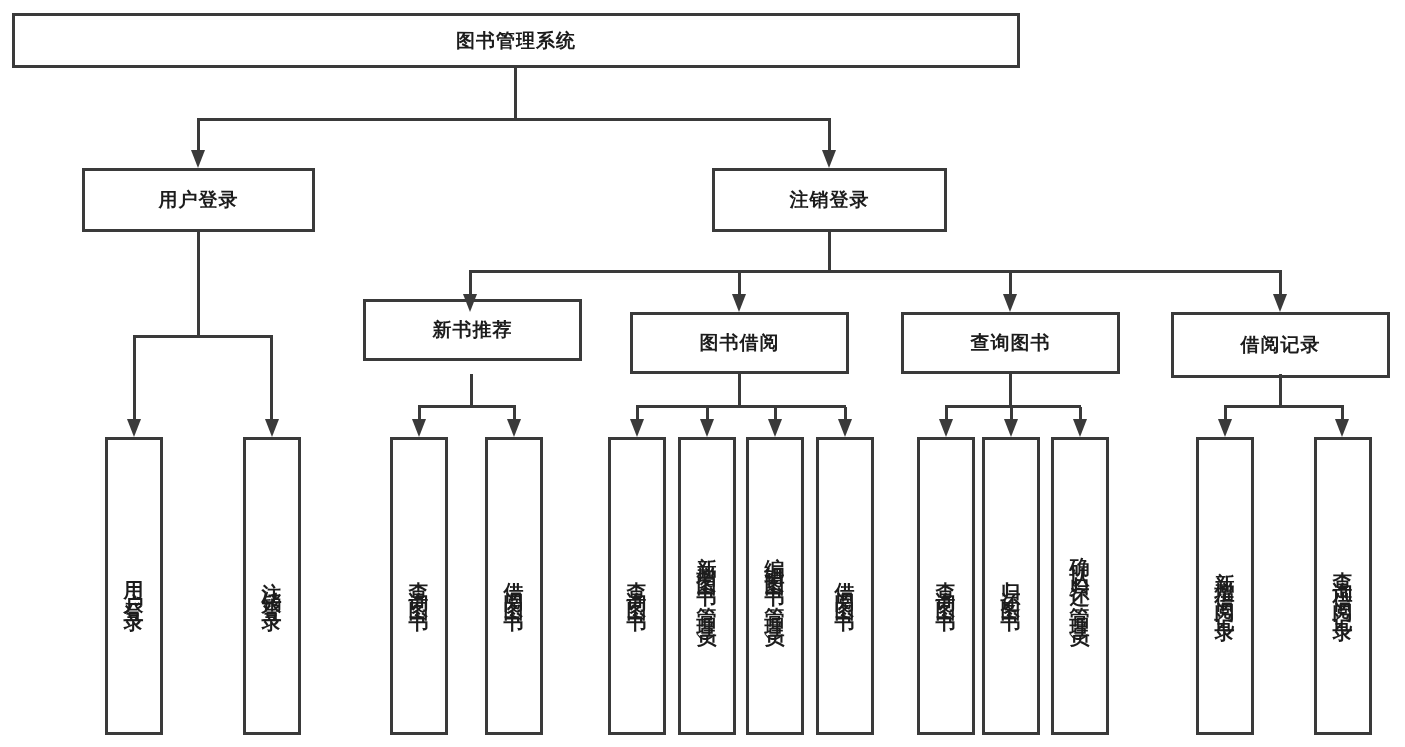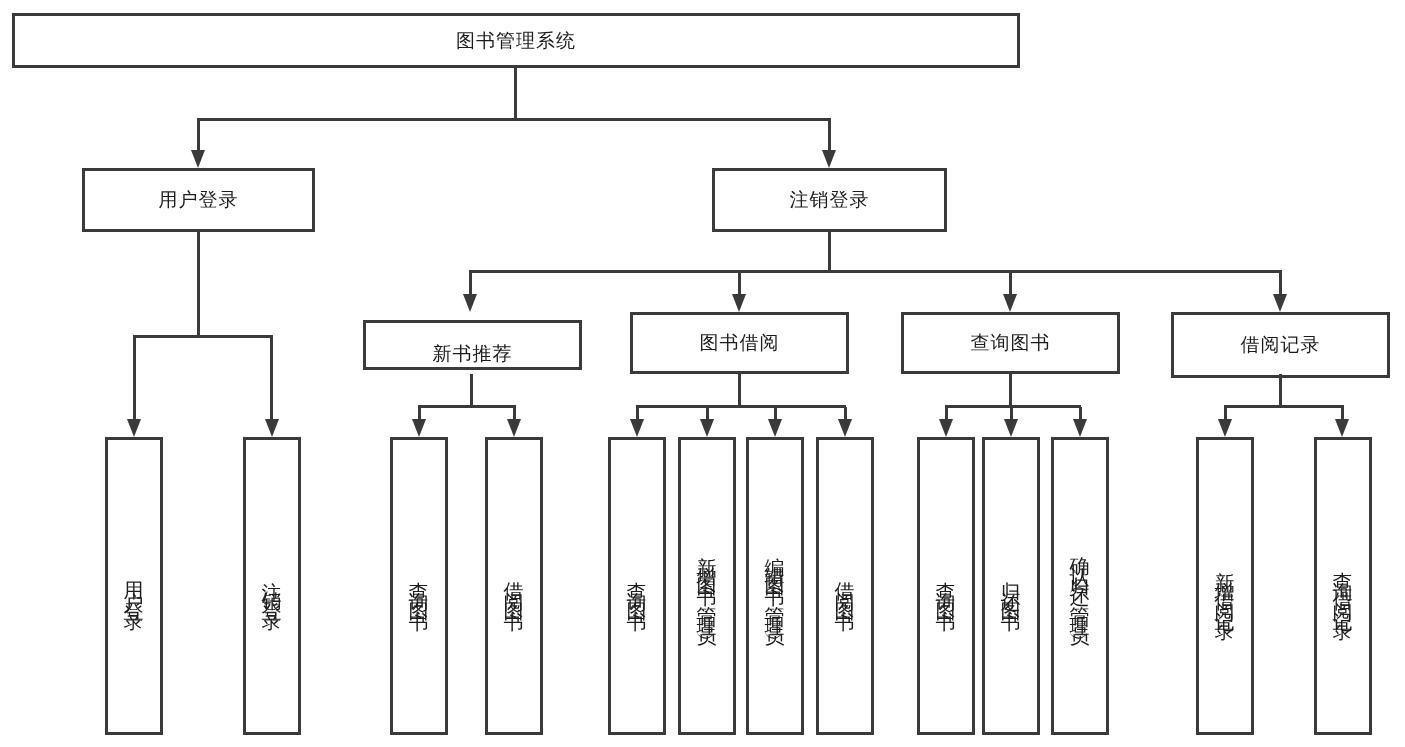--- a/index.html
+++ b/index.html
@@ -9,20 +9,21 @@
   }
   html,body{margin:0;padding:0;background:#ffffff;}
   .stage{
     position:relative;
     width:1405px;
     height:747px;
     background:#ffffff;
     font-family:"Liberation Sans","DejaVu Sans",sans-serif;
     color:var(--text);
     overflow:hidden;
+    font-weight:bold;
   }
   
   .hbox{
     position:absolute;
     box-sizing:border-box;
     border:3px solid var(--line);
     background:#ffffff;
     display:flex;
     align-items:center;
     justify-content:center;
@@ -81,21 +82,21 @@
   </div>
 
   <div class="hbox" style="left:82px;top:168px;width:233px;height:64px;">
     <span>用户登录</span>
   </div>
 
   <div class="hbox" style="left:712px;top:168px;width:235px;height:64px;">
     <span>注销登录</span>
   </div>
 
-  <div class="hbox" style="left:363px;top:320px;width:219px;height:50px;align-items:flex-end;">
+  <div class="hbox" style="left:363px;top:299px;width:219px;height:62px;">
     <span>新书推荐</span>
   </div>
 
   <div class="hbox" style="left:630px;top:312px;width:219px;height:62px;justify-content:center;">
     <span>图书借阅</span>
   </div>
 
   <div class="hbox" style="left:901px;top:312px;width:219px;height:62px;">
     <span>查询图书</span>
   </div>

